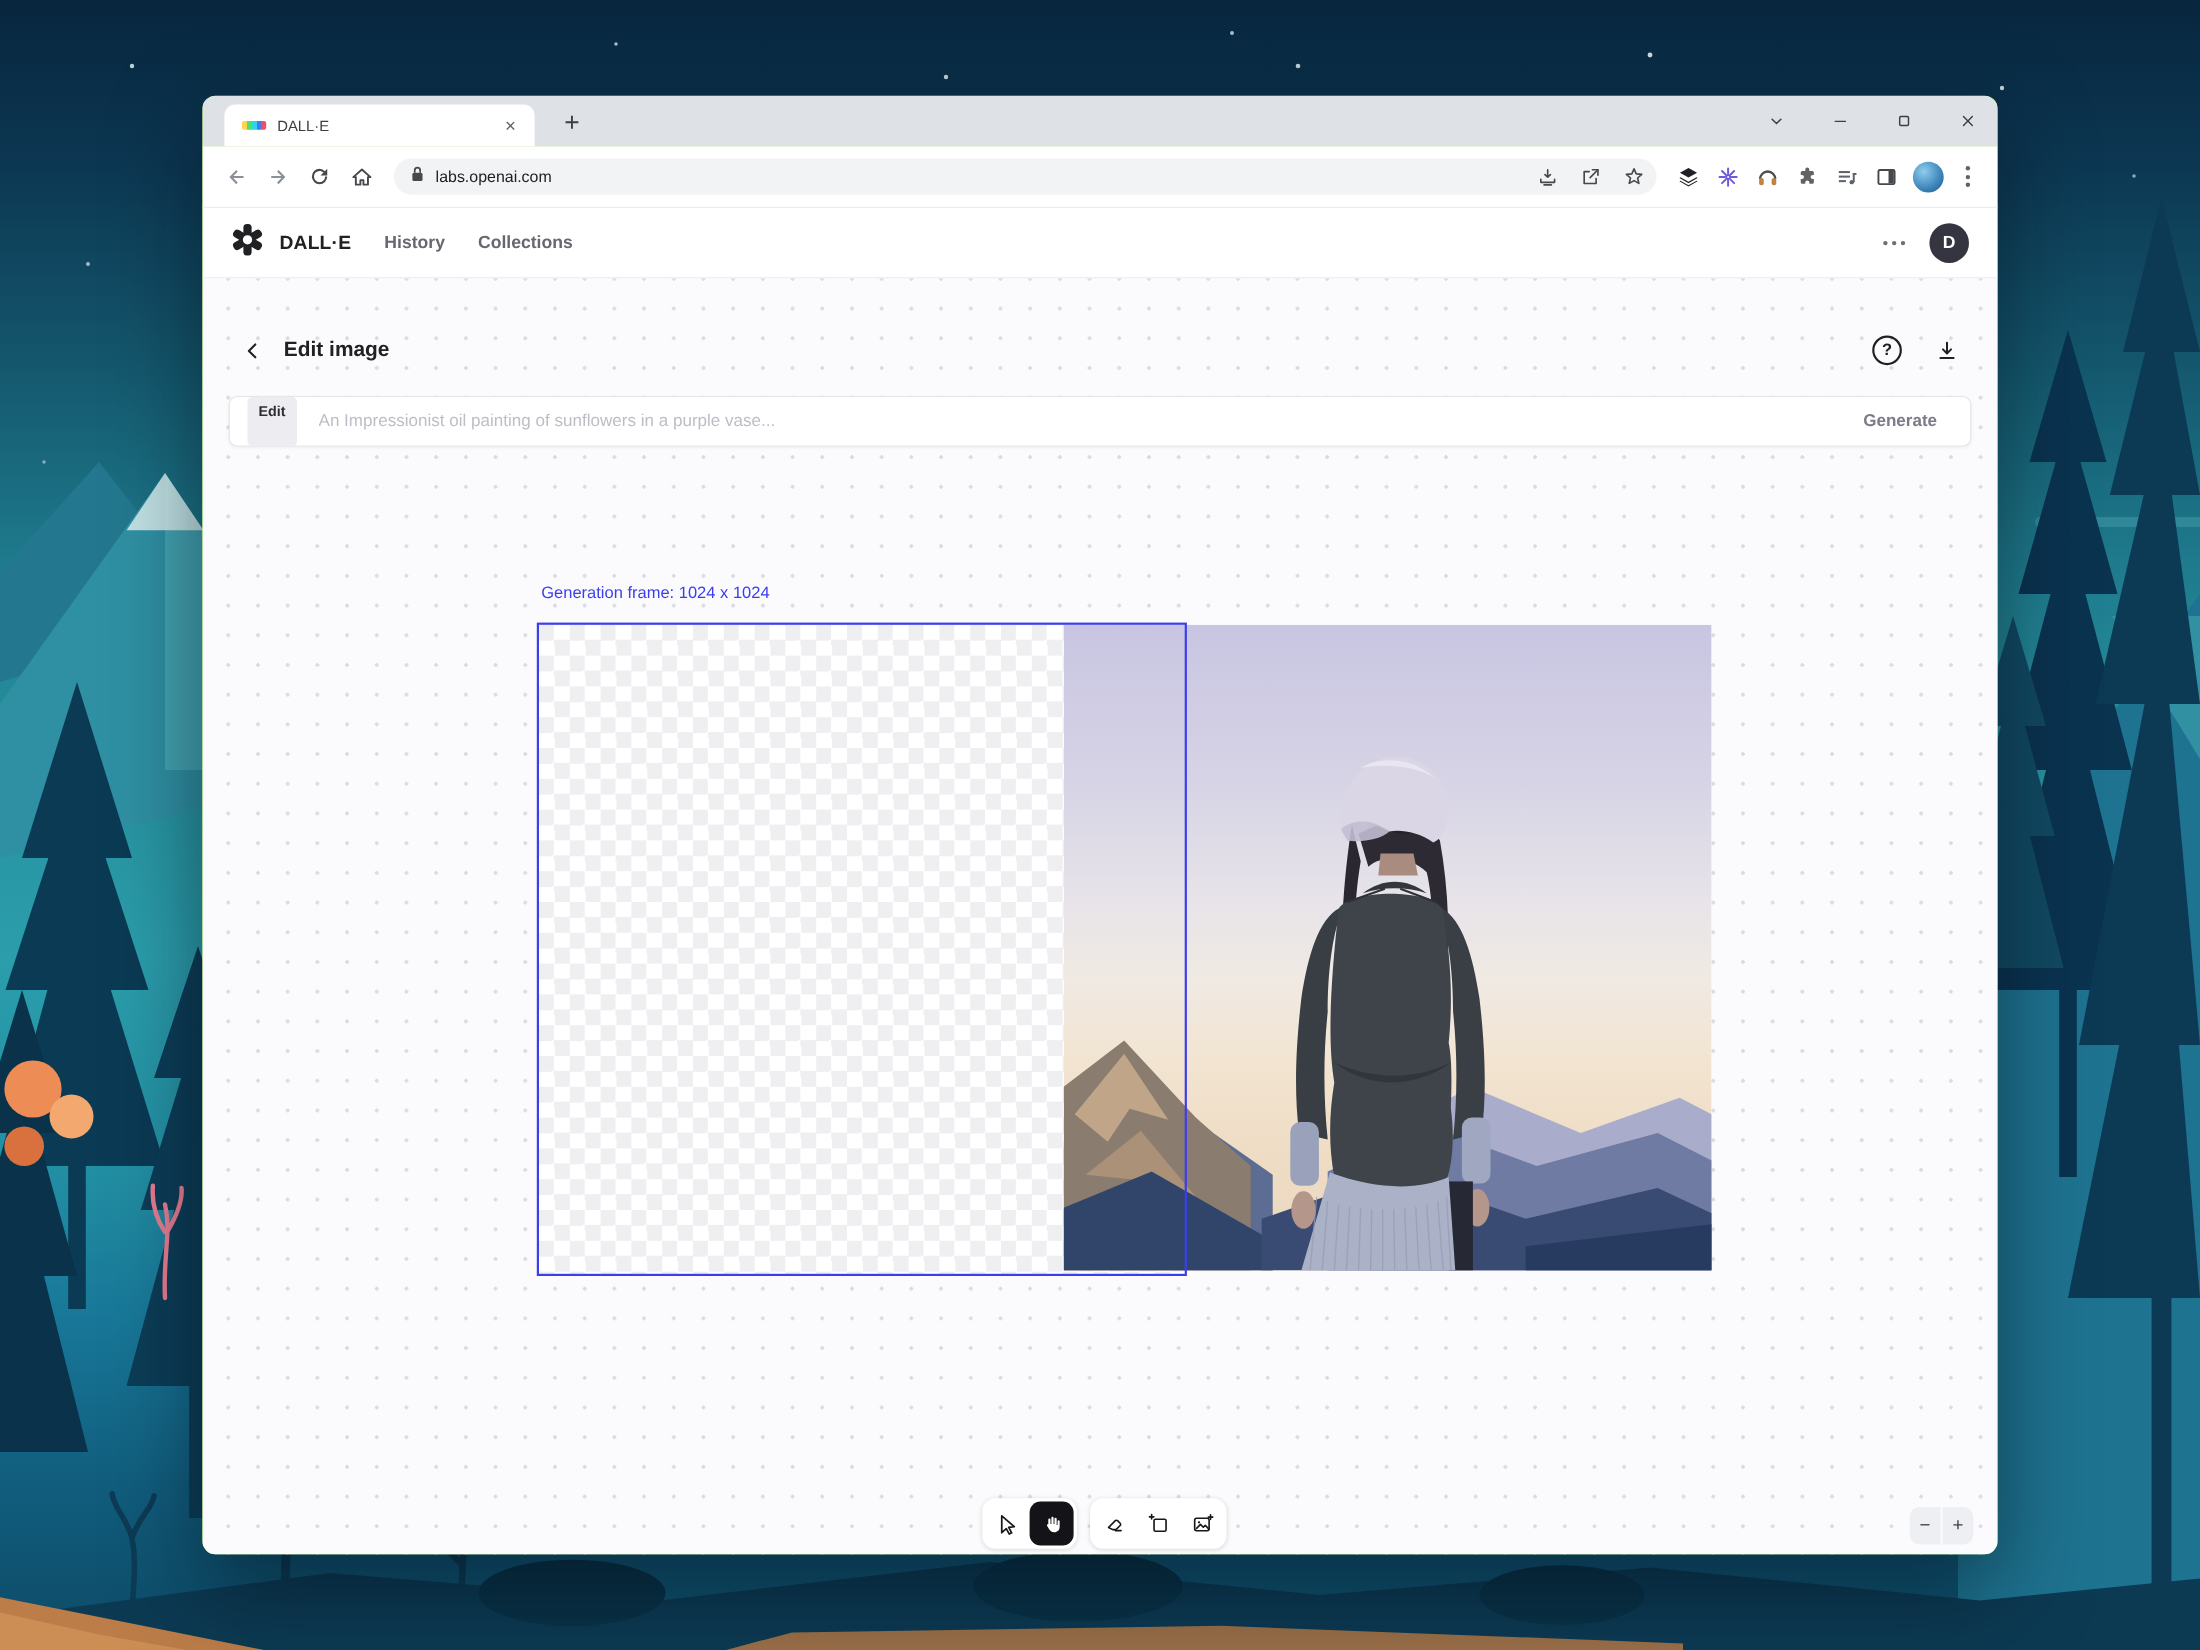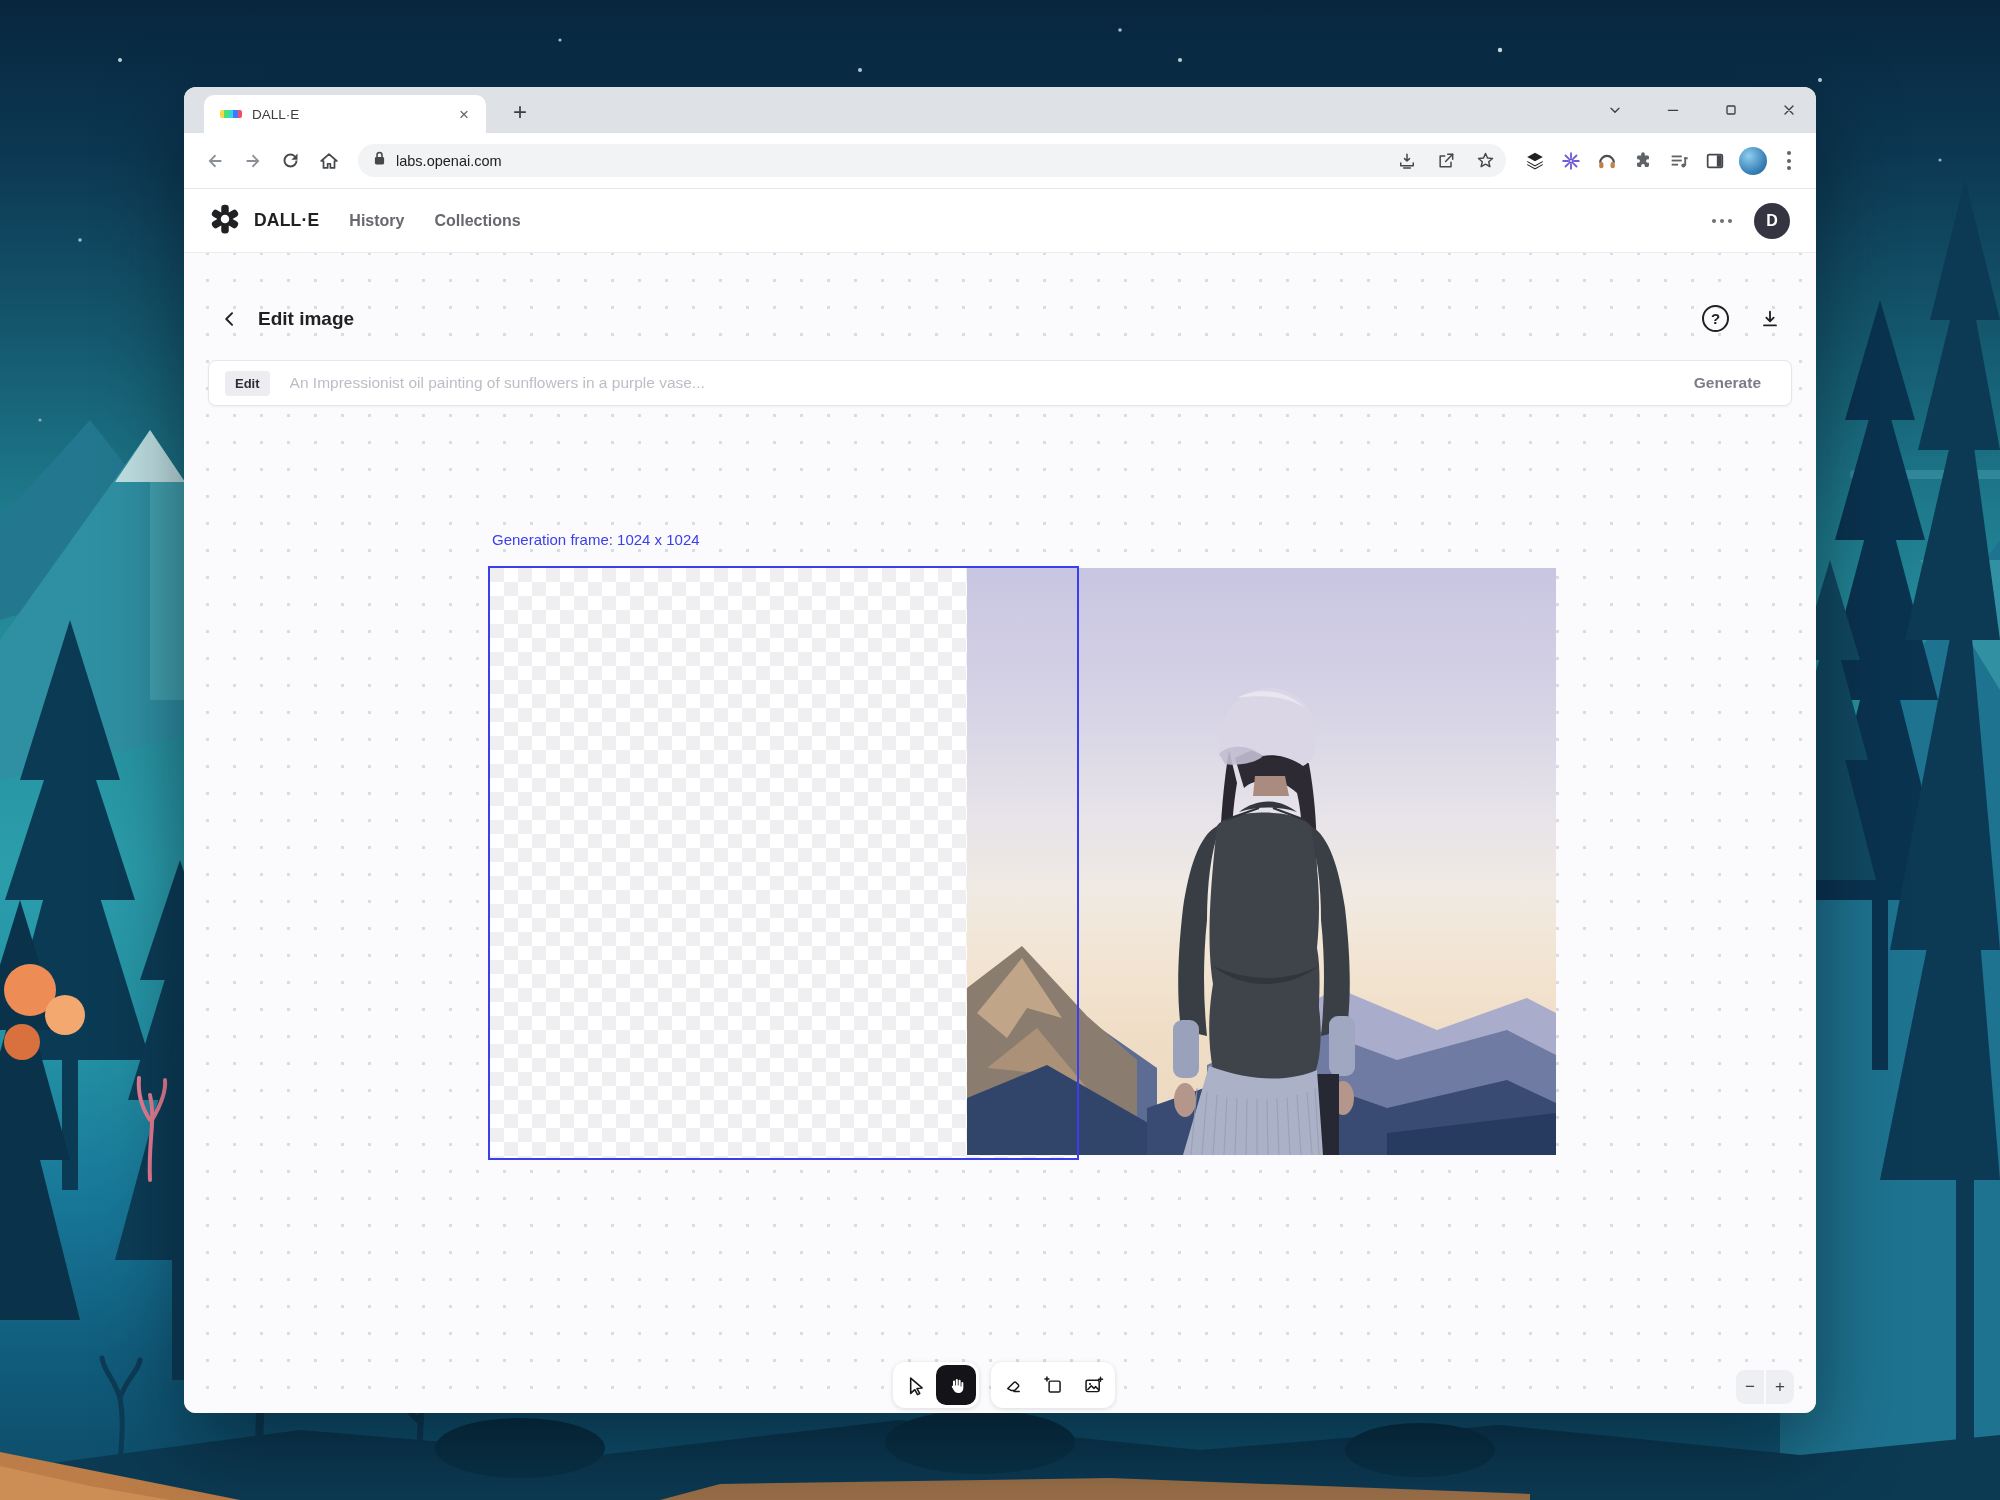--- a/index.html
+++ b/index.html
@@ -60,21 +60,21 @@
     background-image:radial-gradient(circle,#d9dce3 1.7px,transparent 1.9px);
     background-size:27px 27px;background-position:10px 14px;}
 
   .back-btn{position:absolute;left:32px;top:52px;width:28px;height:28px;display:flex;align-items:center;justify-content:center;}
   .page-title{position:absolute;left:74px;top:55px;font-weight:bold;font-size:19px;color:#202123;}
   .help-btn{position:absolute;left:1518px;top:52px;width:27px;height:27px;border:2px solid #202123;border-radius:50%;
     display:flex;align-items:center;justify-content:center;font-weight:bold;font-size:15px;color:#202123;}
   .dl-btn{position:absolute;left:1572px;top:52px;width:28px;height:28px;display:flex;align-items:center;justify-content:center;}
 
   .prompt-bar{position:absolute;left:24px;top:107px;width:1584px;height:46px;background:#fff;border-radius:8px;
-    border:1px solid #e5e5ea;box-shadow:0 1px 3px rgba(20,20,40,.05);display:flex;align-items:center;padding:0 0 0 16px;}
+    border:1px solid #e5e5ea;box-shadow:0 1px 3px rgba(20,20,40,.05);display:flex;padding:0 0 0 16px;}
   .edit-chip{background:#ececf1;color:#2d2d33;font-weight:bold;font-size:13px;border-radius:4px;
     padding:5px 10px;flex:0 0 auto;}
   .prompt-input{flex:1;border:none;outline:none;background:transparent;margin-left:18px;font-size:15.5px;
     color:#202123;font-family:inherit;}
   .prompt-input::placeholder{color:#bdbdc7;}
   .generate-btn{flex:0 0 auto;border:none;background:transparent;font-family:Liberation Sans, sans-serif;font-weight:bold;
     font-size:15.5px;color:#7c7c88;padding:0 30px;height:100%;}
 
   .frame-label{position:absolute;left:308px;top:278px;font-size:15px;color:#3b3eec;}
   .checker{position:absolute;left:306px;top:315px;width:587px;height:590px;

